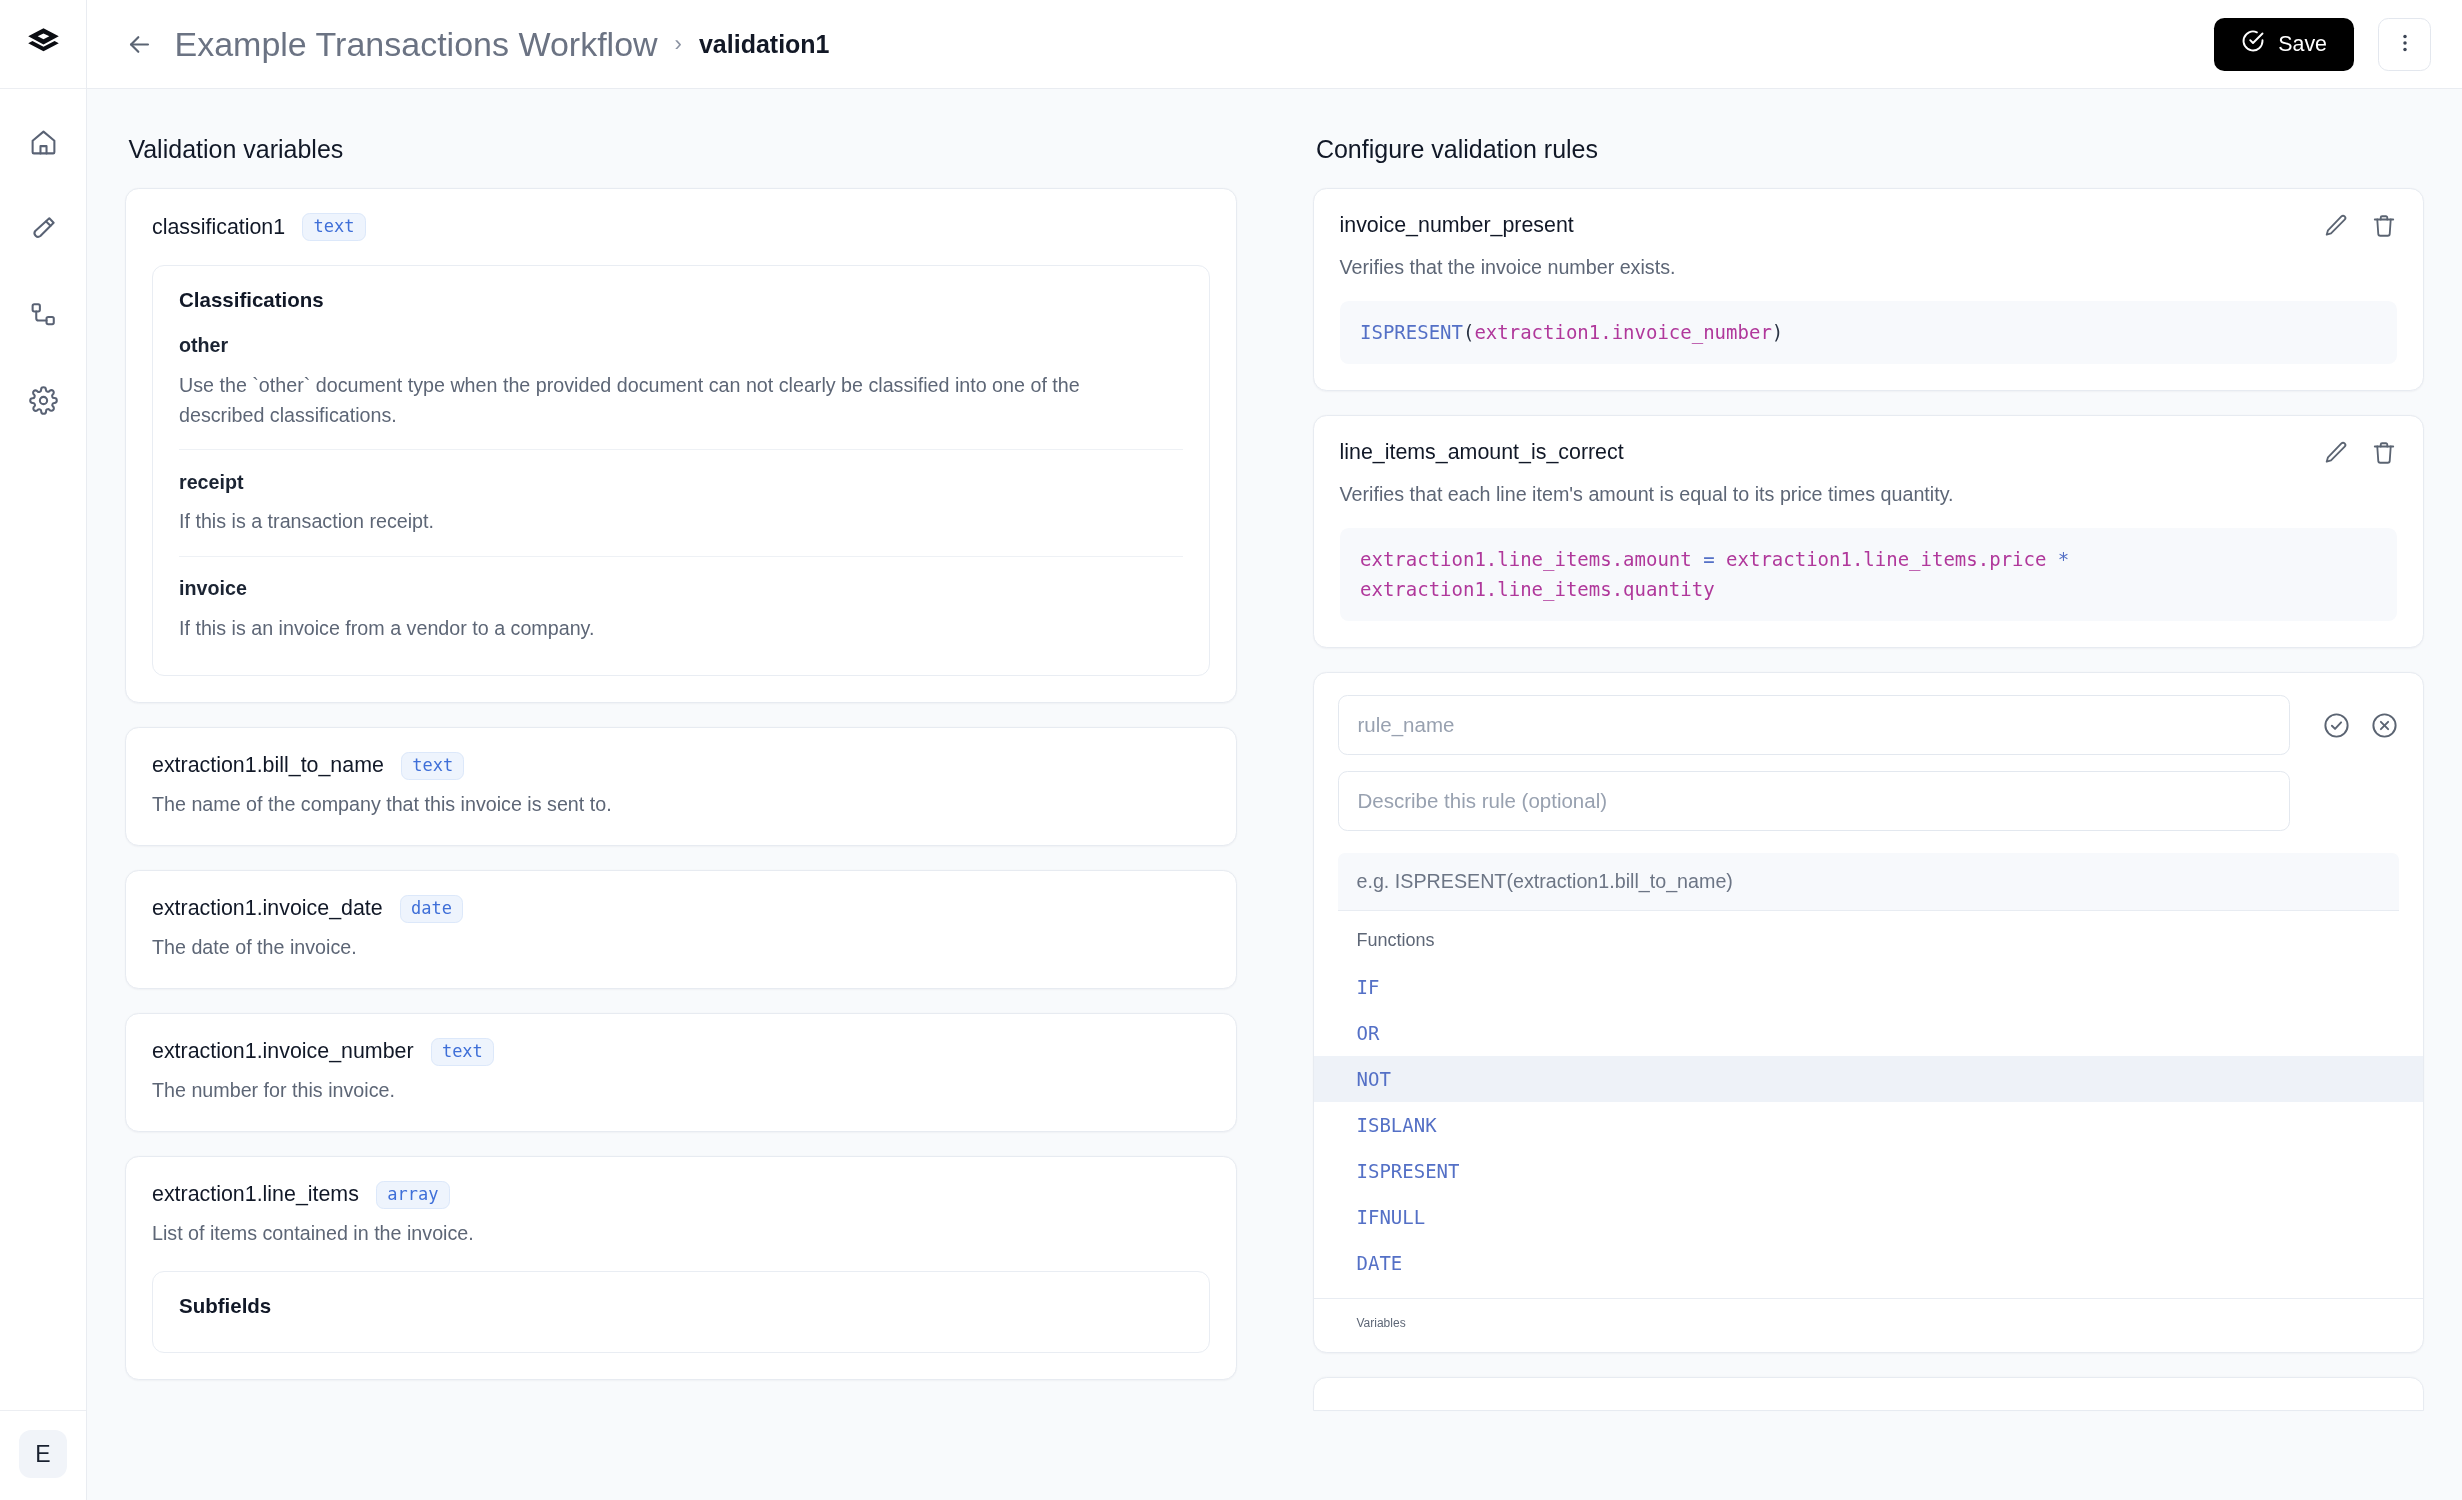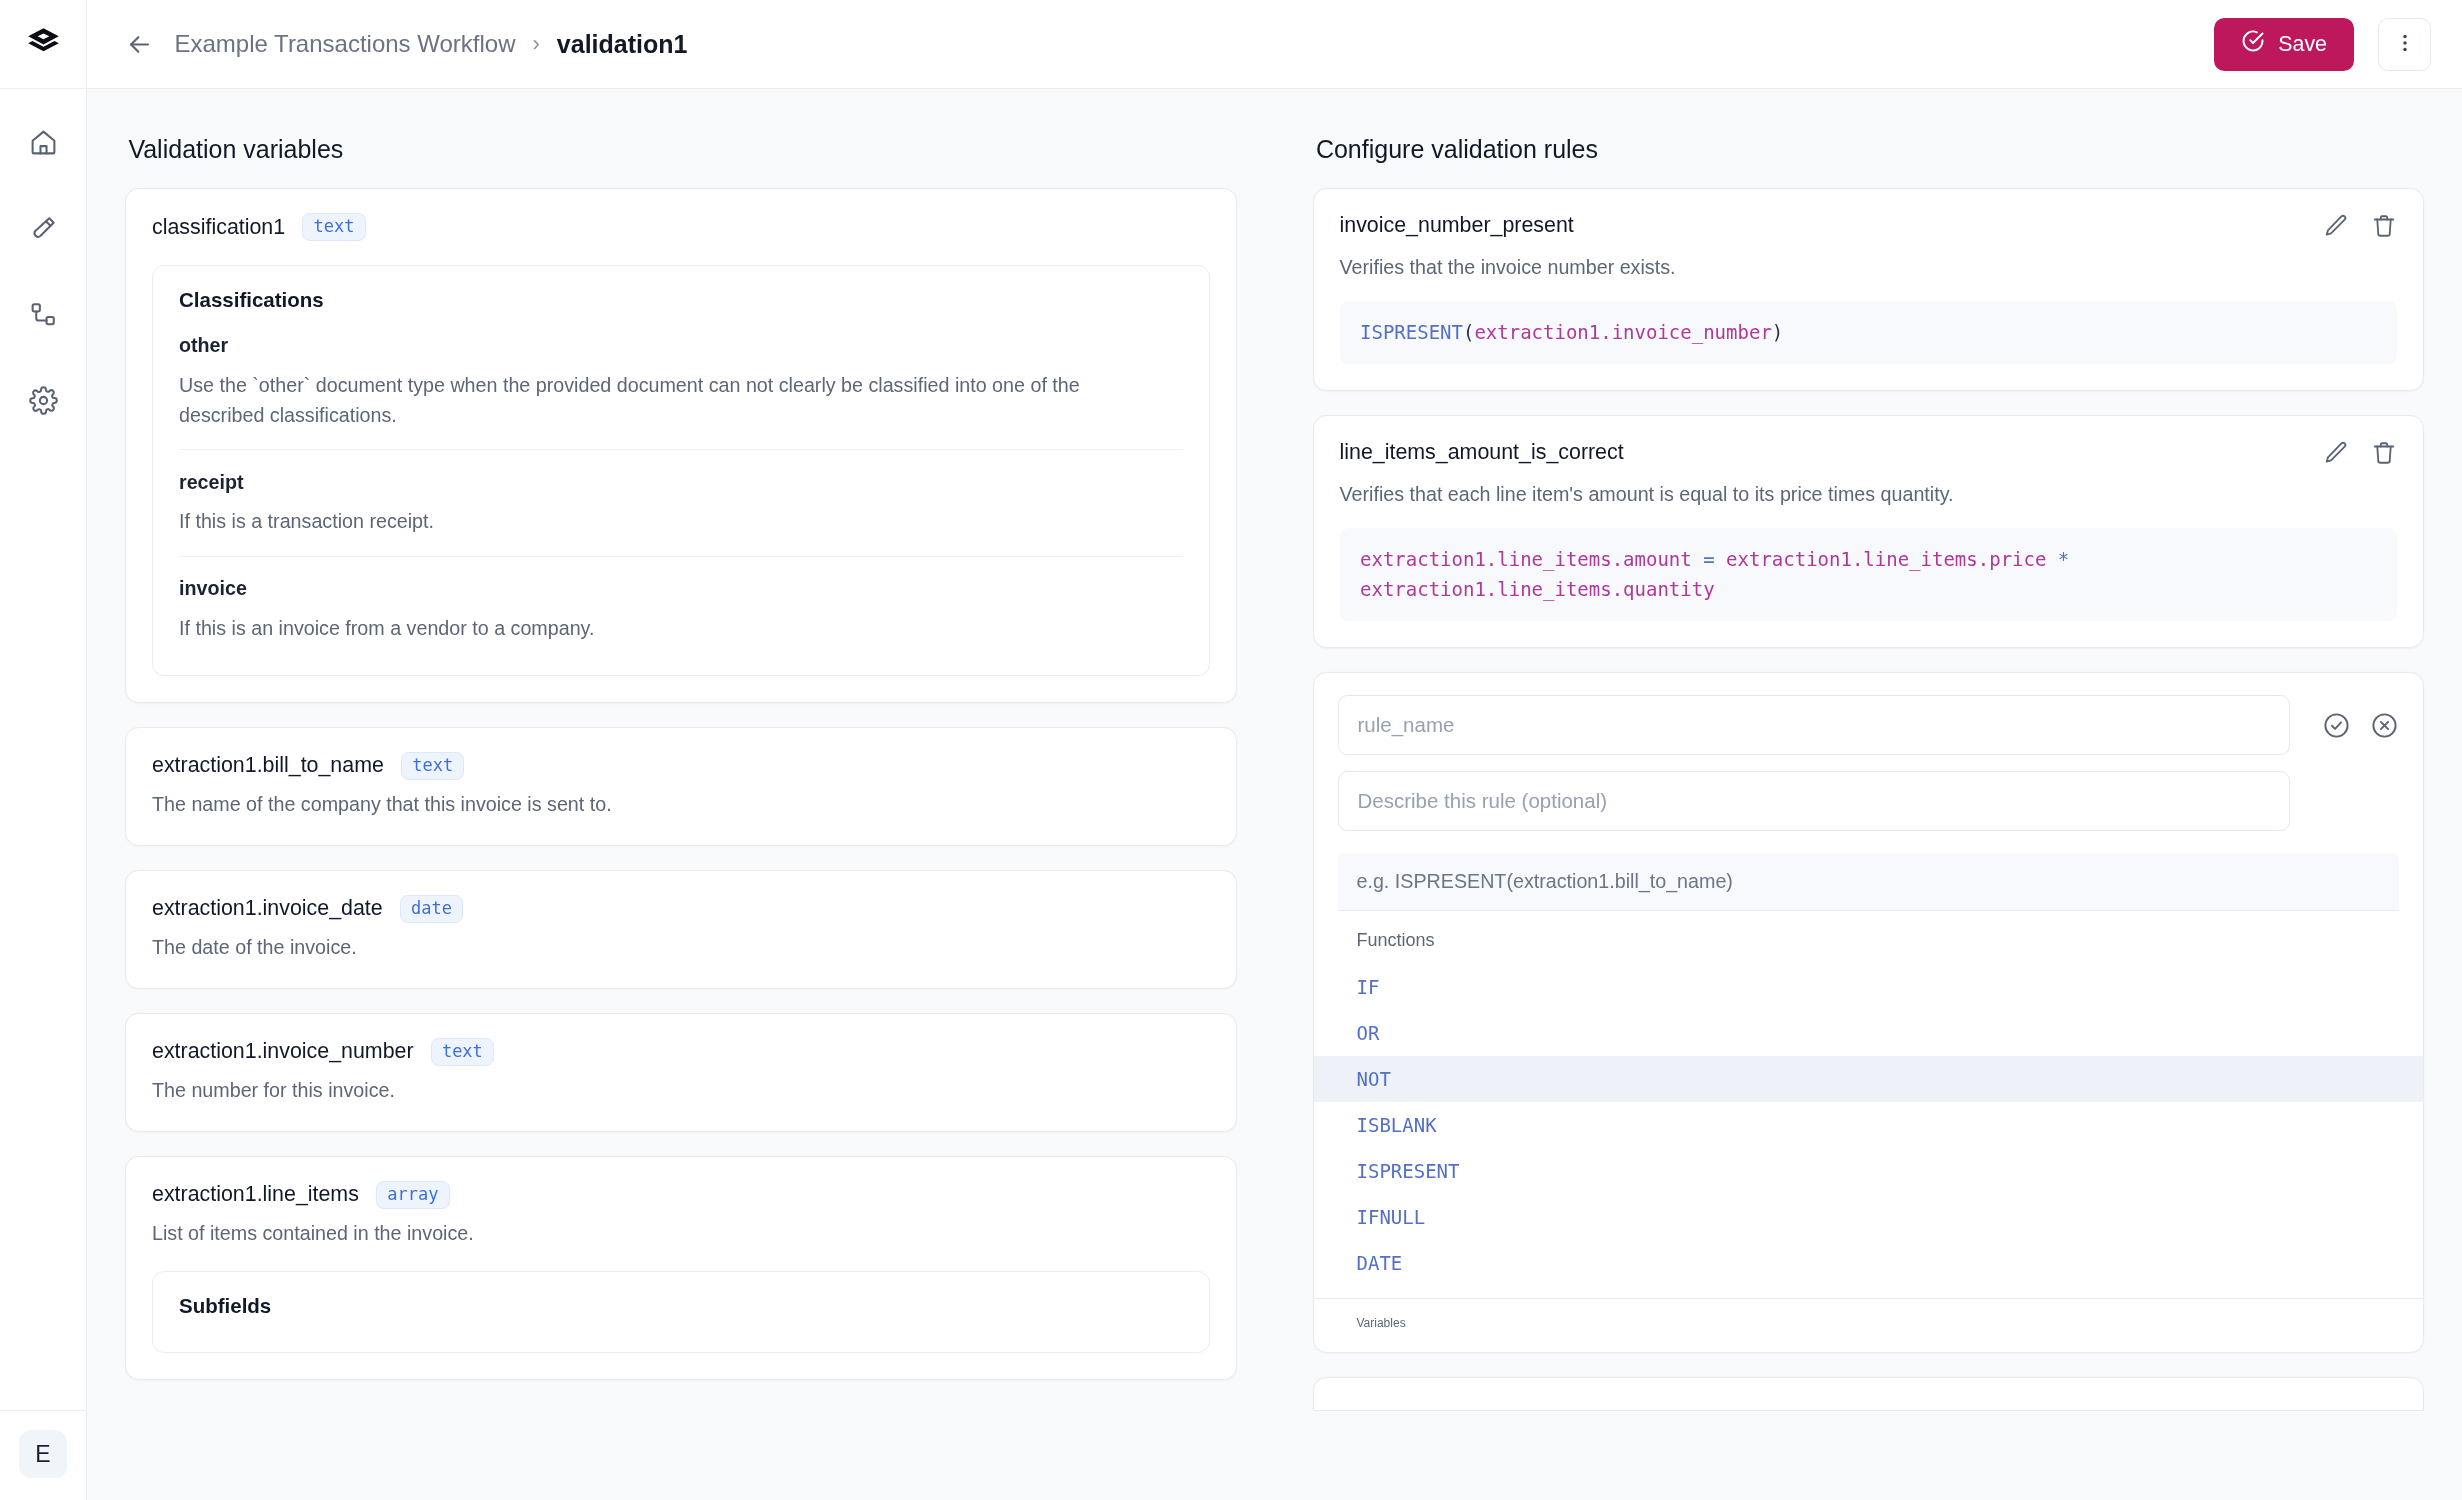--- a/index.html
+++ b/index.html
@@ -49,27 +49,27 @@
     background: #ffffff;
     border-bottom: 1.7px solid #e9ecf1;
     display: flex; align-items: center;
     padding: 0 31px 0 38px;
   }
   .back-arrow {
     font-size: 29px; color: #5b6473; margin-right: 20.5px; cursor: pointer;
     line-height: 1; display: flex; align-items: center;
   }
   .crumb-parent {
-    font-size: 24px; color: #6b7383; font-weight: 400; cursor: pointer; white-space: nowrap;
+    font-size: 34px; color: #6b7383; font-weight: 400; cursor: pointer; white-space: nowrap;
   }
   .crumb-sep { font-size: 22px; color: #8b93a2; margin: 0 17px; }
   .crumb-current { font-size: 25px; color: #121826; font-weight: 700; white-space: nowrap; }
   .topbar-right { margin-left: auto; display: flex; align-items: center; gap: 24px; }
   .save-btn {
-    background: #be185d; color: #ffffff;
+    background: #000000; color: #ffffff;
     border: none; border-radius: 10.3px;
     height: 53px; padding: 8px 27px;
     display: flex; align-items: center; gap: 13.7px;
     font-size: 21.4px; cursor: pointer;
     font-family: "Liberation Sans", sans-serif;
   }
   .kebab-btn {
     width: 53px; height: 53px; border-radius: 10.3px;
     border: 1.7px solid #e3e7ee; background: #fff;
     display: flex; align-items: center; justify-content: center;

